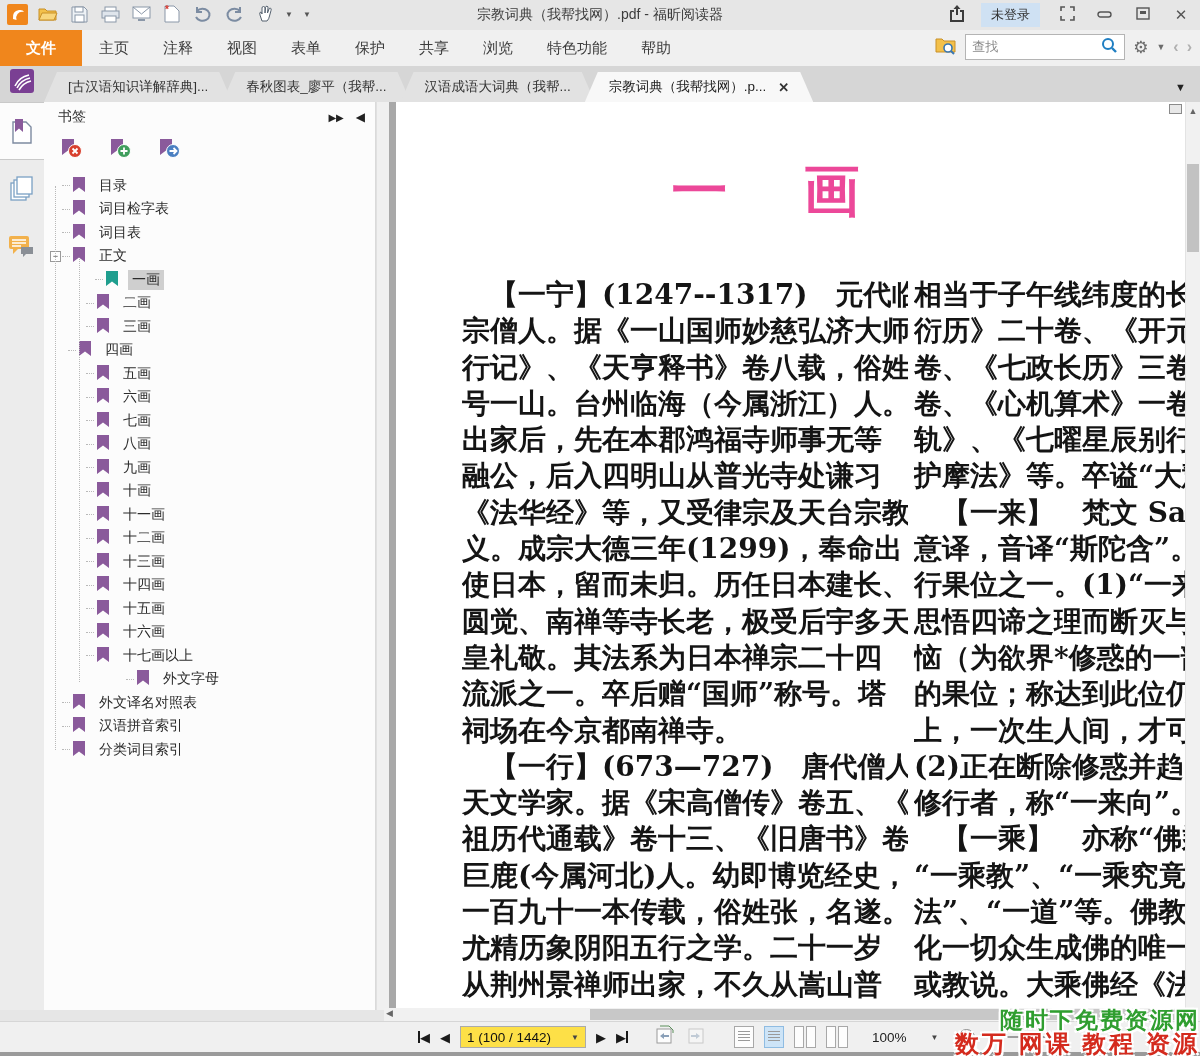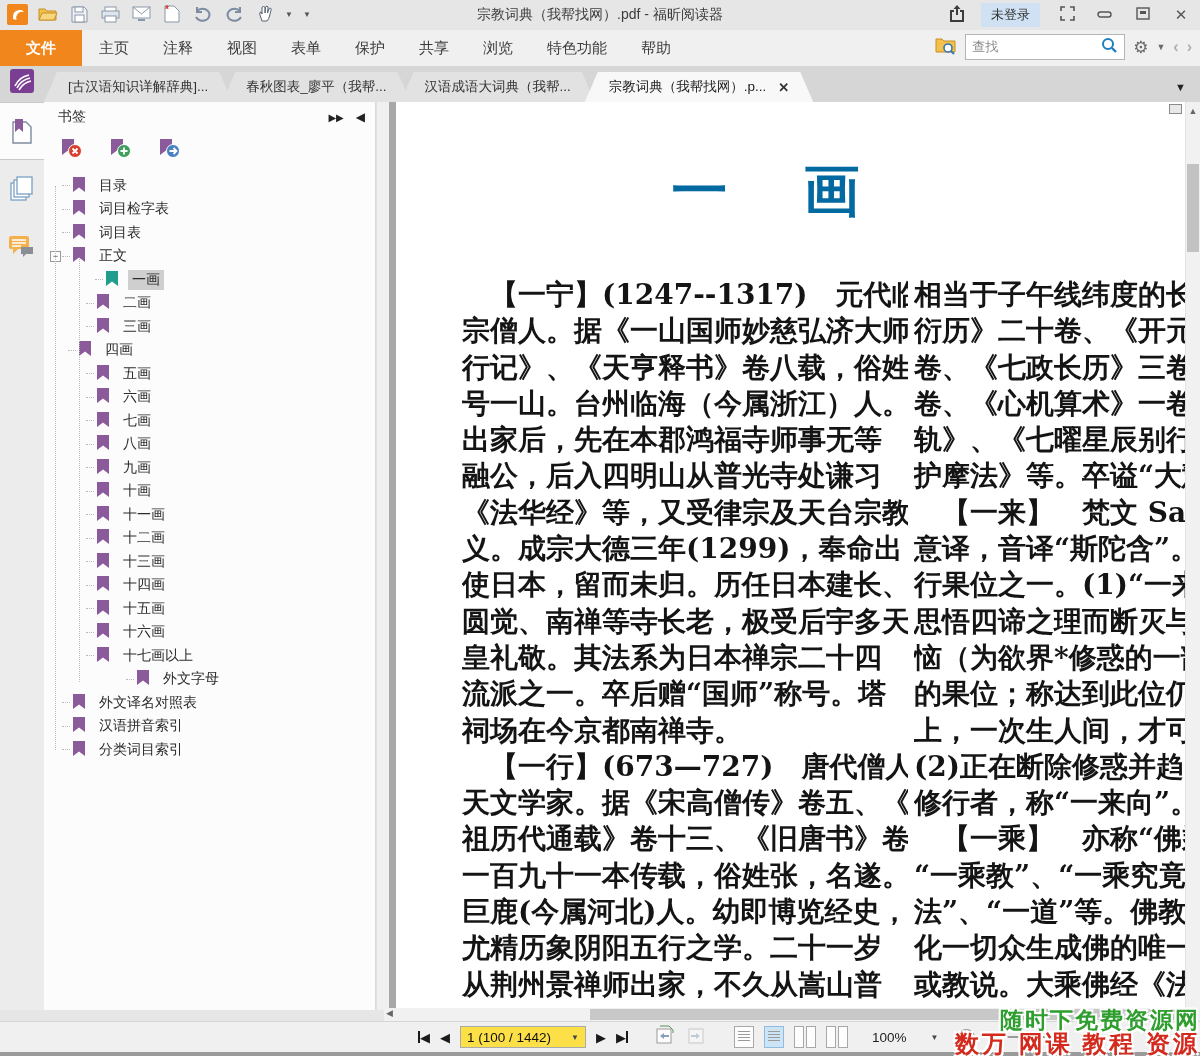--- a/index.html
+++ b/index.html
@@ -62,21 +62,21 @@
   .expander { position:absolute; left:-17px; width:11px; height:11px; background:#fff; border:1px solid #9a9a9a;
     font-size:9px; line-height:9px; text-align:center; color:#444; }
 
   .sb-scroll { width:13px; background:#f0f0f0; border-left:1px solid #e0e0e0; }
   .splitter { width:7px; background:#a8a8a8; }
 
   .docarea { position:relative; flex:1; background:#ffffff; overflow:hidden; }
   .corner-restore { position:absolute; right:3px; top:2px; width:13px; height:10px;
     border:1px solid #8a8a8a; background:#e8e8e8; }
   .page-title { position:absolute; left:0; right:40px; top:52px; text-align:center;
-    font-family:"DejaVu Serif", serif; font-size:56px; font-weight:900; letter-spacing:10px; color:#0369a1; }
+    font-family:"DejaVu Serif", serif; font-size:56px; font-weight:900; letter-spacing:10px; color:#ec4899; }
   .col { position:absolute; top:175px; font-family:"DejaVu Serif", serif; font-size:28px;
     font-weight:600; color:#141414; line-height:36.3px; white-space:nowrap; }
   .col-left { left:66px; width:446px; }
   .col-right { left:518px; width:330px; }
   .col .ln { height:36.3px; overflow:hidden; }
   .col .ln.entry { text-indent:28px; }
 
   .vscroll { width:15px; background:#f1f1f1; border-left:1px solid #e3e3e3; position:relative; }
   .vscroll .arr { position:absolute; top:4px; left:0; width:14px; text-align:center; font-size:9px; color:#666; }
   .vscroll .thumb { position:absolute; top:62px; left:1px; width:12px; height:88px; background:#c2c2c2; }
@@ -518,22 +518,22 @@
         <div class="ln">《法华经》等，又受律宗及天台宗教</div>
         <div class="ln">义。成宗大德三年(1299)，奉命出</div>
         <div class="ln">使日本，留而未归。历任日本建长、</div>
         <div class="ln">圆觉、南禅等寺长老，极受后宇多天</div>
         <div class="ln">皇礼敬。其法系为日本禅宗二十四</div>
         <div class="ln">流派之一。卒后赠“国师”称号。塔</div>
         <div class="ln">祠场在今京都南禅寺。</div>
         <div class="ln entry">【一行】(673—727)　唐代僧人，</div>
         <div class="ln">天文学家。据《宋高僧传》卷五、《佛</div>
         <div class="ln">祖历代通载》卷十三、《旧唐书》卷</div>
+        <div class="ln">巨鹿(今属河北)人。幼即博览经史，</div>
         <div class="ln">一百九十一本传载，俗姓张，名遂。</div>
-        <div class="ln">巨鹿(今属河北)人。幼即博览经史，</div>
         <div class="ln">尤精历象阴阳五行之学。二十一岁</div>
         <div class="ln">从荆州景禅师出家，不久从嵩山普</div>
       </div>
     <div class="col col-right" id="colRight">
         <div class="ln">相当于子午线纬度的长度</div>
         <div class="ln">衍历》二十卷、《开元大衍</div>
         <div class="ln">卷、《七政长历》三卷、《</div>
         <div class="ln">卷、《心机算术》一卷以</div>
         <div class="ln">轨》、《七曜星辰别行法》、</div>
         <div class="ln">护摩法》等。卒谥“大慧禅</div>

